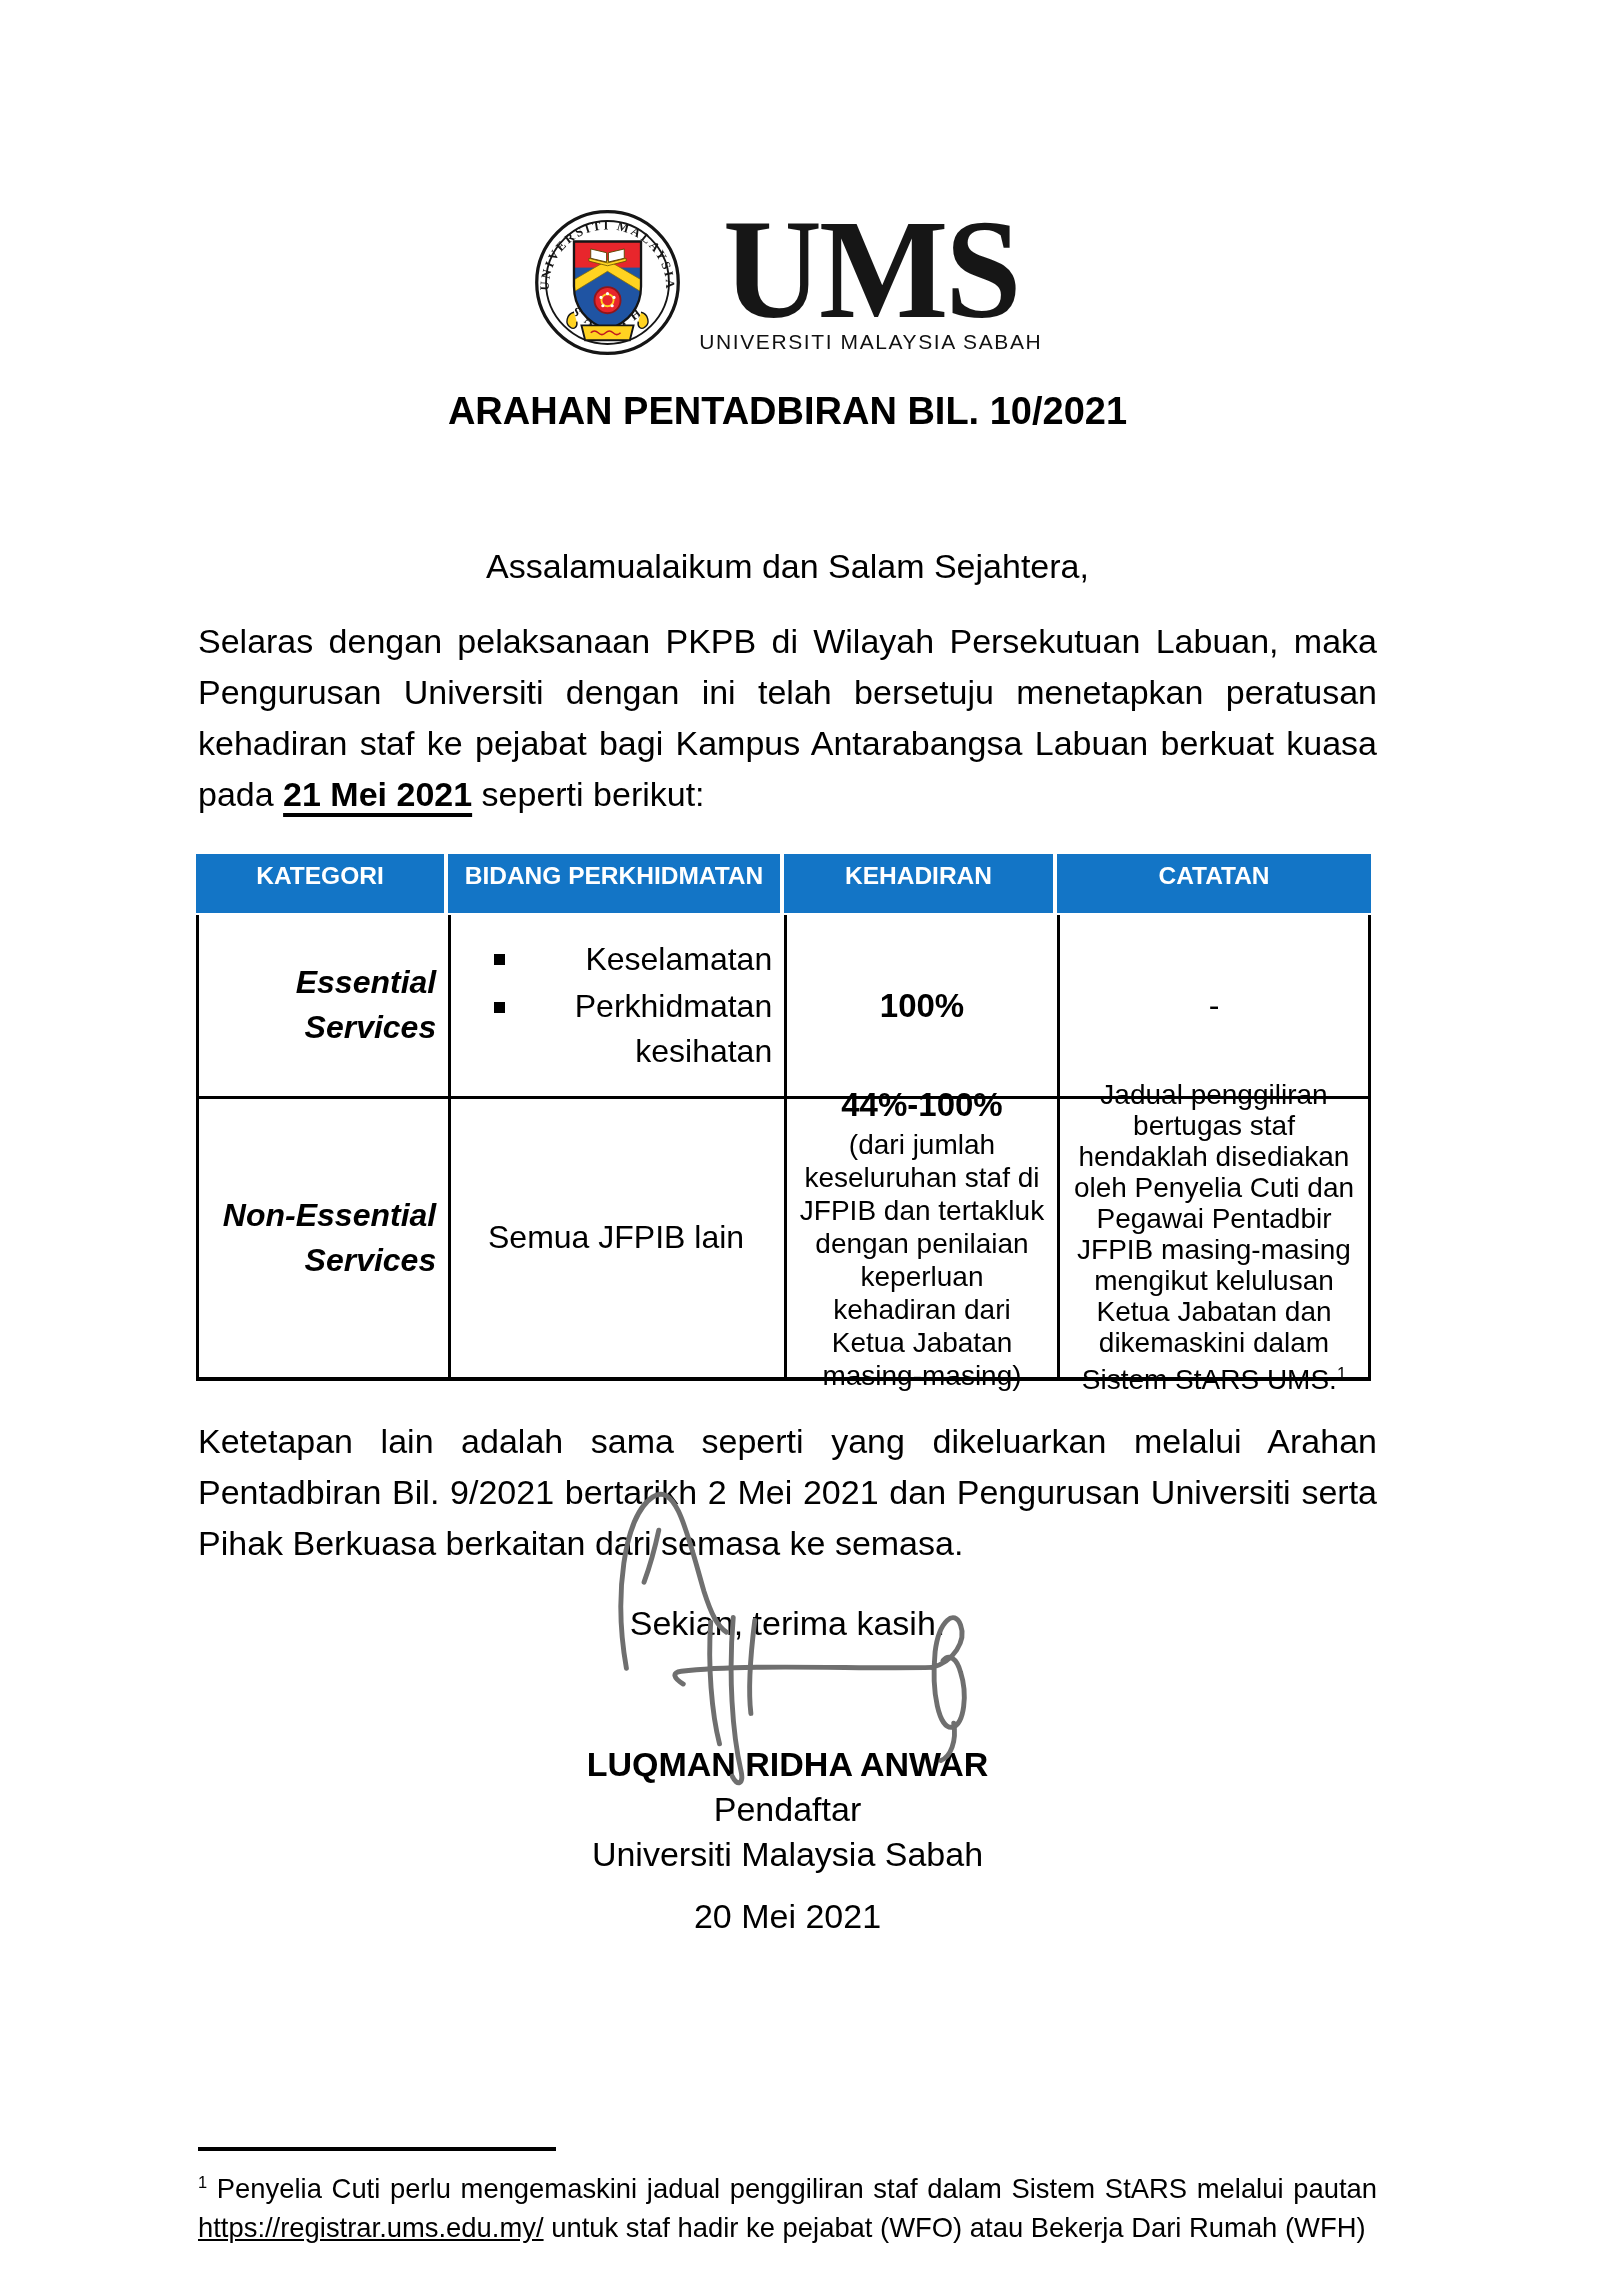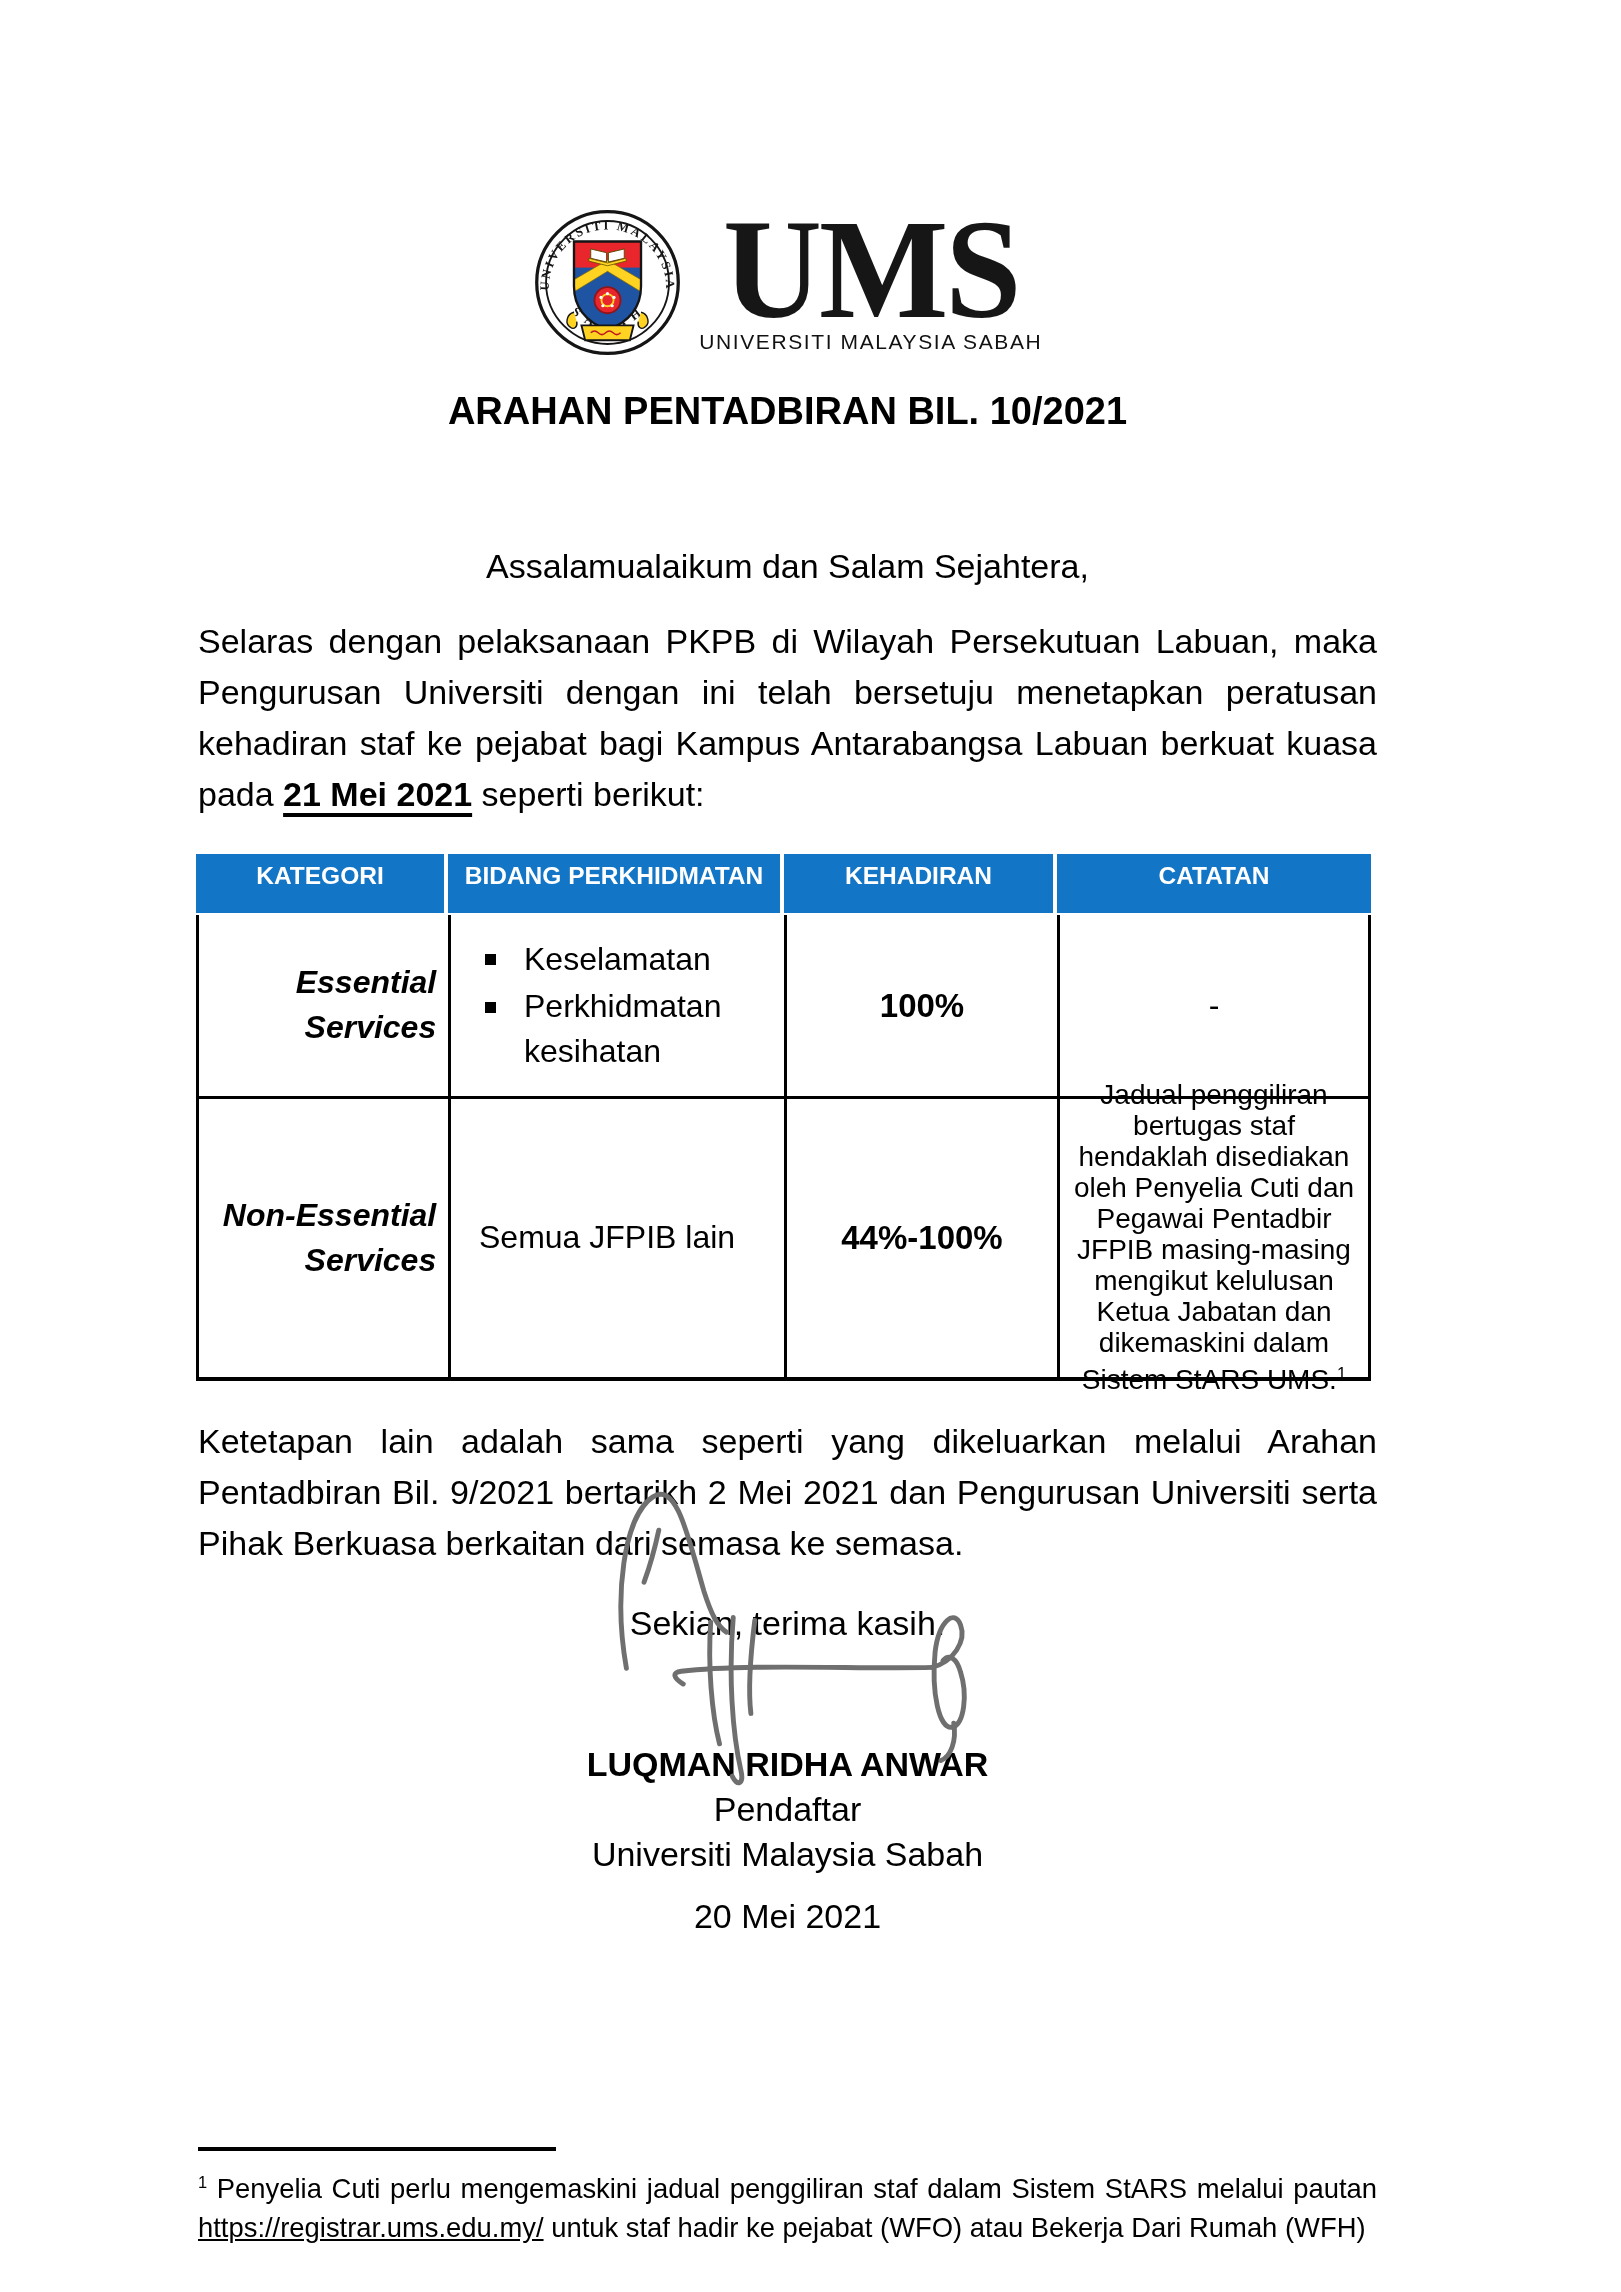--- a/index.html
+++ b/index.html
@@ -52,21 +52,21 @@
     box-sizing:border-box;
     border-left:3.9px solid #000;
     display:flex;flex-direction:column;justify-content:center;
     font-size:32px;line-height:45px;
     padding:9.8px 11.8px;
     margin-top:2.9px;
   }
   .td.last{border-right:3.9px solid #000;}
   .r2{border-top:3.9px solid #000;border-bottom:4.9px solid #000;margin-top:0;}
   .cat{font-weight:bold;font-style:italic;align-items:flex-start;padding-left:23.5px;text-align:right;}
-  .svc{align-items:flex-start;padding-left:28px;text-align:left;}
+  .svc{align-items:flex-start;padding-left:37px;text-align:right;}
   .svc ul{list-style:none;margin:0;padding:0;}
   .svc li{position:relative;padding-left:45px;line-height:45px;margin:2.9px 0;}
   .svc li::before{content:"";position:absolute;left:5.9px;top:17.6px;width:10.8px;height:10.8px;background:#000;}
   .center-cell{text-align:center;align-items:center;}
   .att-main{font-weight:bold;font-size:33px;line-height:43px;}
   .att-note{font-size:28px;line-height:33px;margin-top:2px;}
   .catatan{font-size:28px;line-height:31px;text-align:center;}
   sup{font-size:0.6em;}
 
   
@@ -158,20 +158,21 @@
       </div>
       <div class="td center-cell">
         <div class="att-main">100%</div>
       </div>
       <div class="td center-cell last">-</div>
 
       <div class="td cat r2">Non-Essential Services</div>
       <div class="td svc r2">Semua JFPIB lain</div>
       <div class="td center-cell r2">
         <div class="att-main">44%-100%</div>
+        <div class="att-note">(dari jumlah keseluruhan staf di JFPIB dan tertakluk dengan penilaian keperluan kehadiran dari Ketua Jabatan masing-masing)</div>
       </div>
       <div class="td center-cell r2 last">
         <div class="catatan"><span>Jadual penggiliran bertugas staf hendaklah disediakan oleh Penyelia Cuti dan Pegawai Pentadbir JFPIB masing-masing mengikut kelulusan Ketua Jabatan dan dikemaskini dalam Sistem StARS UMS.</span><sup>1</sup></div>
       </div>
     </div>
 
     <p class="para para2">Ketetapan lain adalah sama seperti yang dikeluarkan melalui Arahan Pentadbiran Bil. 9/2021 bertarikh 2 Mei 2021 dan Pengurusan Universiti serta Pihak Berkuasa berkaitan dari semasa ke semasa.</p>
 
     <div class="closing">Sekian, terima kasih.</div>
 

